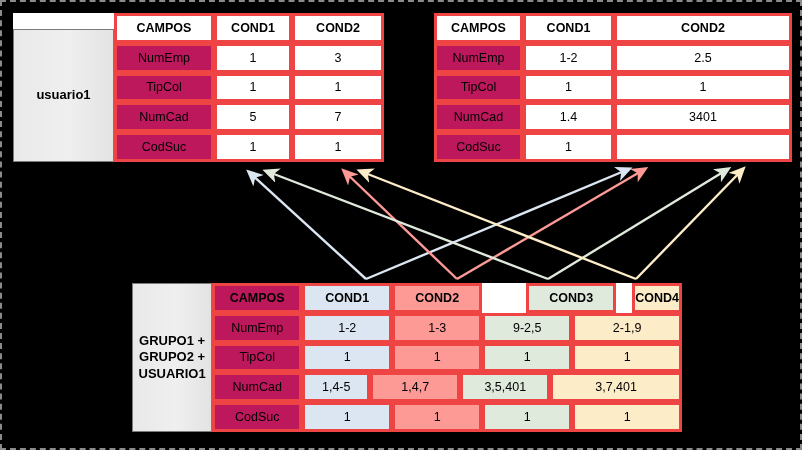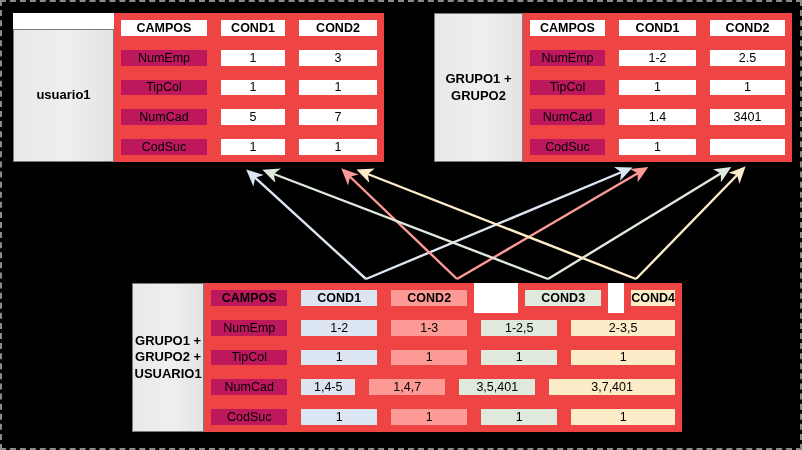--- a/index.html
+++ b/index.html
@@ -18,21 +18,21 @@
     display:flex;align-items:center;justify-content:center;text-align:center;
     font-weight:bold;font-size:13px;color:#000;
     background:linear-gradient(to right,#e9e9e9 0%,#efefef 55%,#e3e3e3 100%);
     border:1px solid #7b7b7b;
     box-sizing:border-box;line-height:1.25;
   }
   .grid{display:flex;flex-direction:column;flex:1;}
   .grow{display:flex;flex:1;}
   .cell{
     display:flex;align-items:center;justify-content:center;
-    border:7px solid #ef4444;box-sizing:border-box;
+    border:3px solid #ef4444;box-sizing:border-box;
     font-size:12.5px;color:#000;background:#ffffff;
     overflow:hidden;white-space:nowrap;
   }
   .cell.head{font-weight:bold;font-size:12.5px;}
   .cell.field{background:#be185d;}
 
   
   .c-blue{background:#dce6f2;}
   .c-red{background:#fd9a96;}
   .c-green{background:#dfe9dc;}
@@ -71,21 +71,20 @@
       </div>
       <div class="grow">
         <div class="cell field" style="width:100px;">CodSuc</div>
         <div class="cell" style="width:78px;">1</div>
         <div class="cell" style="flex:1;">1</div>
       </div>
     </div>
   </div>
 
   <div class="tblwrap" style="left:432px;top:11px;width:358px;height:149px;">
-    <div class="labelcell" style="width:89px;">GRUPO1 + GRUPO2</div>
     <div class="grid">
       <div class="grow">
         <div class="cell head" style="width:89px;">CAMPOS</div>
         <div class="cell head" style="width:91px;">COND1</div>
         <div class="cell head" style="flex:1;">COND2</div>
       </div>
       <div class="grow">
         <div class="cell field" style="width:89px;">NumEmp</div>
         <div class="cell" style="width:91px;">1-2</div>
         <div class="cell" style="flex:1;">2.5</div>
@@ -154,22 +153,22 @@
         <div class="cell head c-blue" style="width:90px;">COND1</div>
         <div class="cell head c-red" style="width:90px;">COND2</div>
         <div class="cell head c-green" style="width:90px;margin-left:44px;">COND3</div>
         <div class="cell head c-cream" style="flex:1;margin-left:16px;">COND4</div>
       </div>
 
       <div class="grow">
         <div class="cell field" style="width:90px;">NumEmp</div>
         <div class="cell c-blue" style="width:90px;">1-2</div>
         <div class="cell c-red" style="width:90px;">1-3</div>
-        <div class="cell c-green" style="width:90px;">1-2,5</div>
-        <div class="cell c-cream" style="flex:1;">2-3,5</div>
+        <div class="cell c-green" style="width:90px;">9-2,5</div>
+        <div class="cell c-cream" style="flex:1;">2-1,9</div>
       </div>
 
       <div class="grow">
         <div class="cell field" style="width:90px;">TipCol</div>
         <div class="cell c-blue" style="width:90px;">1</div>
         <div class="cell c-red" style="width:90px;">1</div>
         <div class="cell c-green" style="width:90px;">1</div>
         <div class="cell c-cream" style="flex:1;">1</div>
       </div>
 

